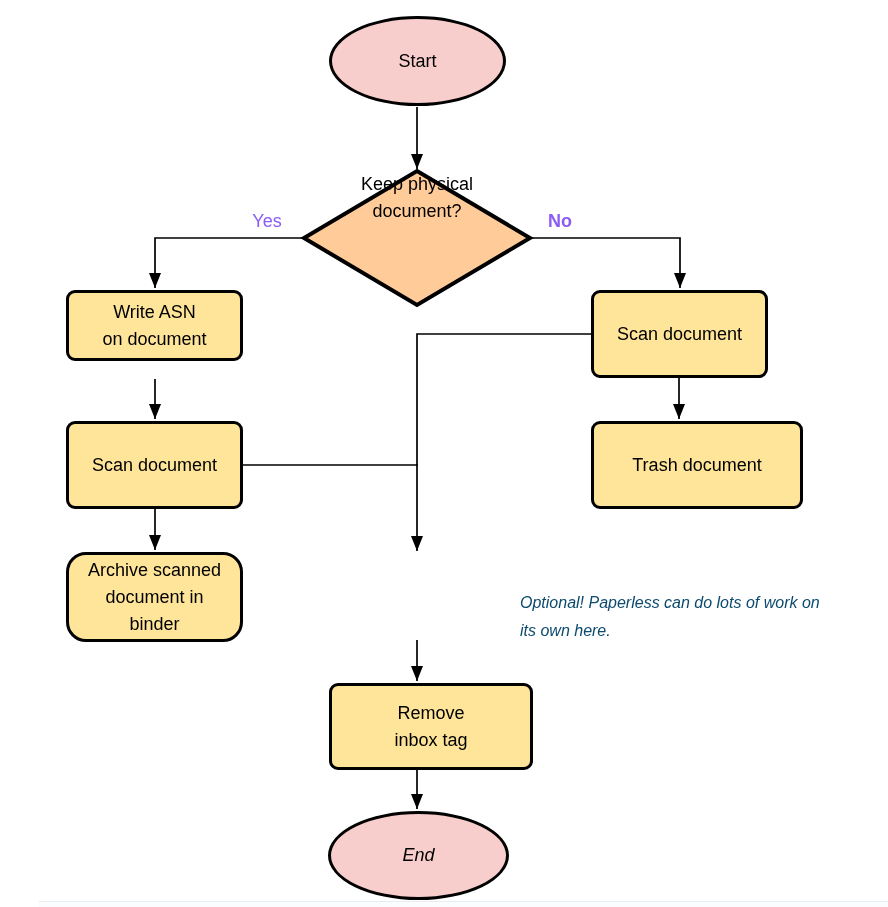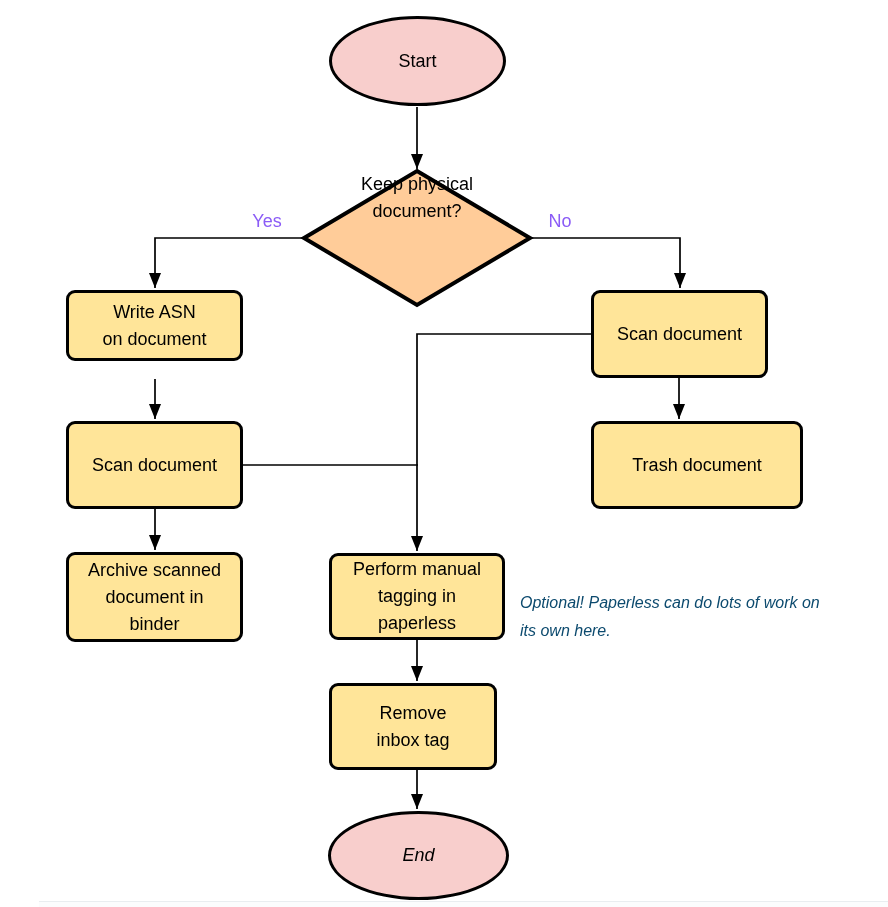--- a/index.html
+++ b/index.html
@@ -121,48 +121,43 @@
   <div class="node term" style="left:290px; top:16px; width:177px; height:90px;">
     <span class="lbl">Start</span>
   </div>
 
   <div class="diamond-label" style="left:265px; top:171px; width:226px; height:134px;">
     <span class="lbl">Keep physical
 document?</span>
   </div>
 
   <div class="edge-label" style="left:203px; top:211px;">Yes</div>
-  <div class="edge-label" style="left:496px; top:211px;">No</div>
+  <div class="edge-label" style="left:496px; top:211px;font-weight:bold;">No</div>
 
   <div class="node proc" style="left:27px; top:290px; width:177px; height:71px;">
     <span class="lbl">Write ASN
 on document</span>
   </div>
   <div class="node proc" style="left:27px; top:421px; width:177px; height:88px;">
     <span class="lbl">Scan document</span>
   </div>
-  <div class="node proc" style="left:27px; top:552px; width:177px; height:90px;">
+  <div class="node proc" style="left:27px; top:552px; width:177px; height:90px;border-radius:20px;">
     <span class="lbl">Archive scanned
 document in
 binder</span>
   </div>
 
   <div class="node proc" style="left:552px; top:290px; width:177px; height:88px;">
     <span class="lbl">Scan document</span>
   </div>
   <div class="node proc" style="left:552px; top:421px; width:212px; height:88px;">
     <span class="lbl">Trash document</span>
   </div>
 
-  <div class="node proc" style="left:290px; top:553px; width:176px; height:87px;">
-    <span class="lbl">Perform manual
-tagging in
-paperless</span>
-  </div>
-  <div class="node proc" style="left:290px; top:683px; width:168px; height:87px;">
+  <div class="node proc" style="left:290px; top:683px; width:204px; height:87px;">
     <span class="lbl">Remove
 inbox tag</span>
   </div>
 
   <div class="node term" style="left:289px; top:811px; width:181px; height:89px;font-style:italic;">
     <span class="lbl">End</span>
   </div>
 
   <div class="annotation">Optional! Paperless can do lots of work on
 its own here.</div>

